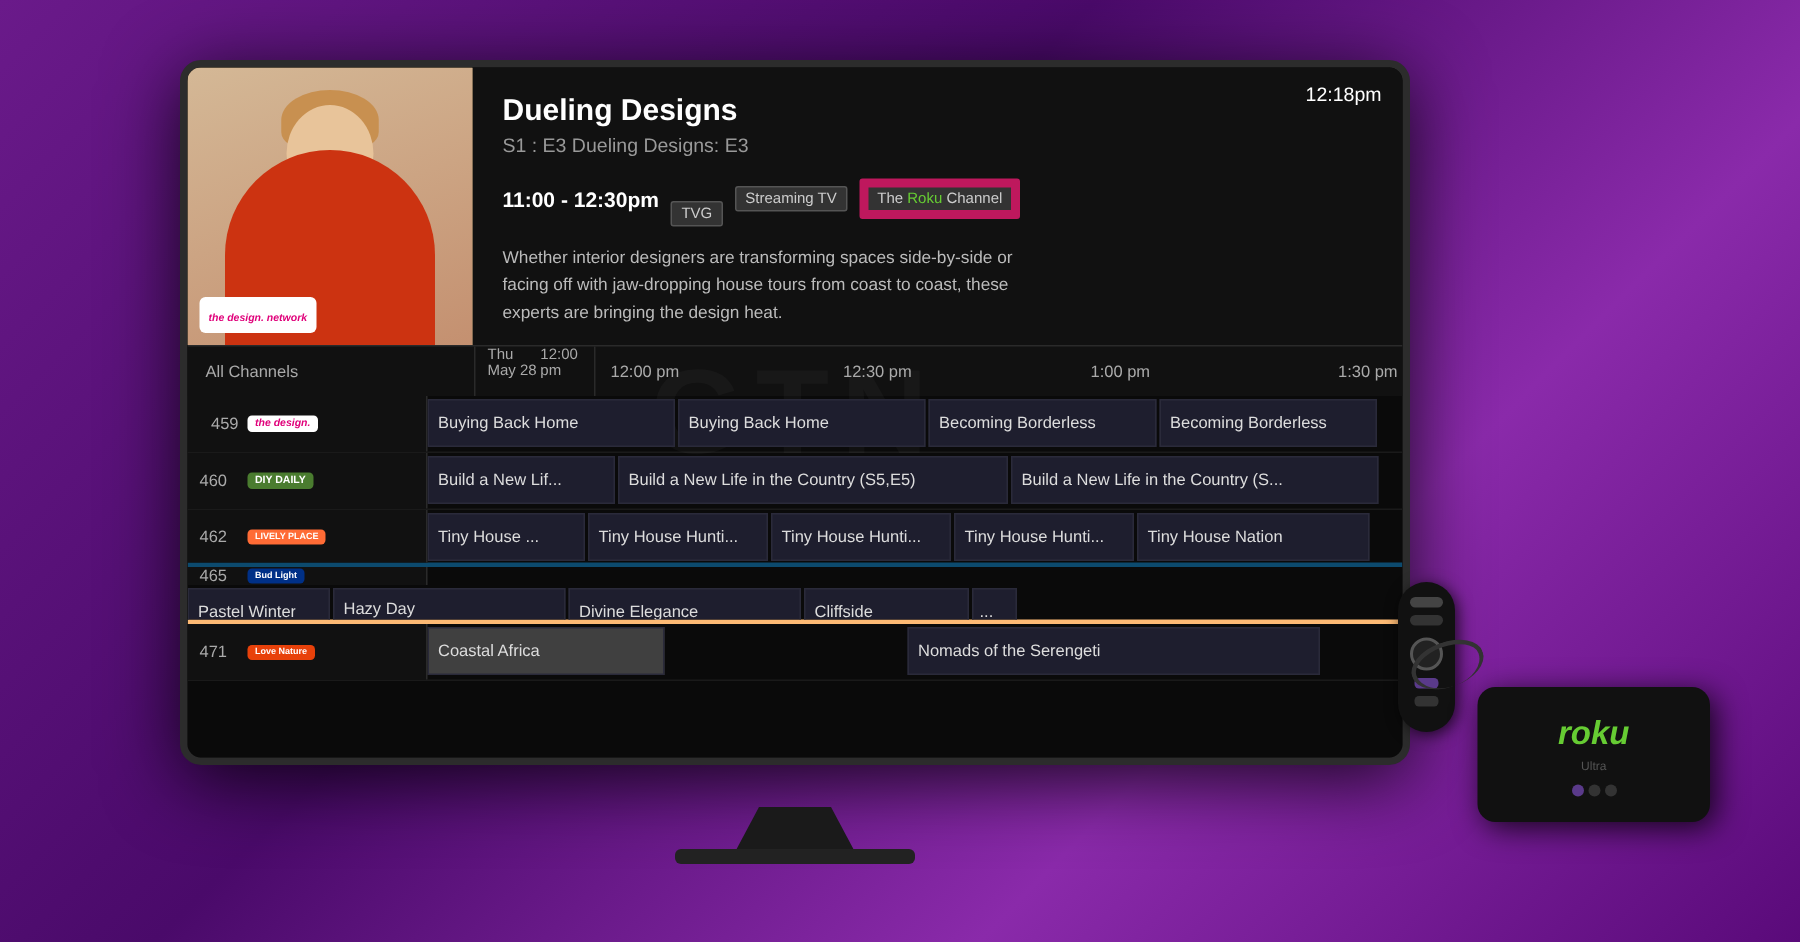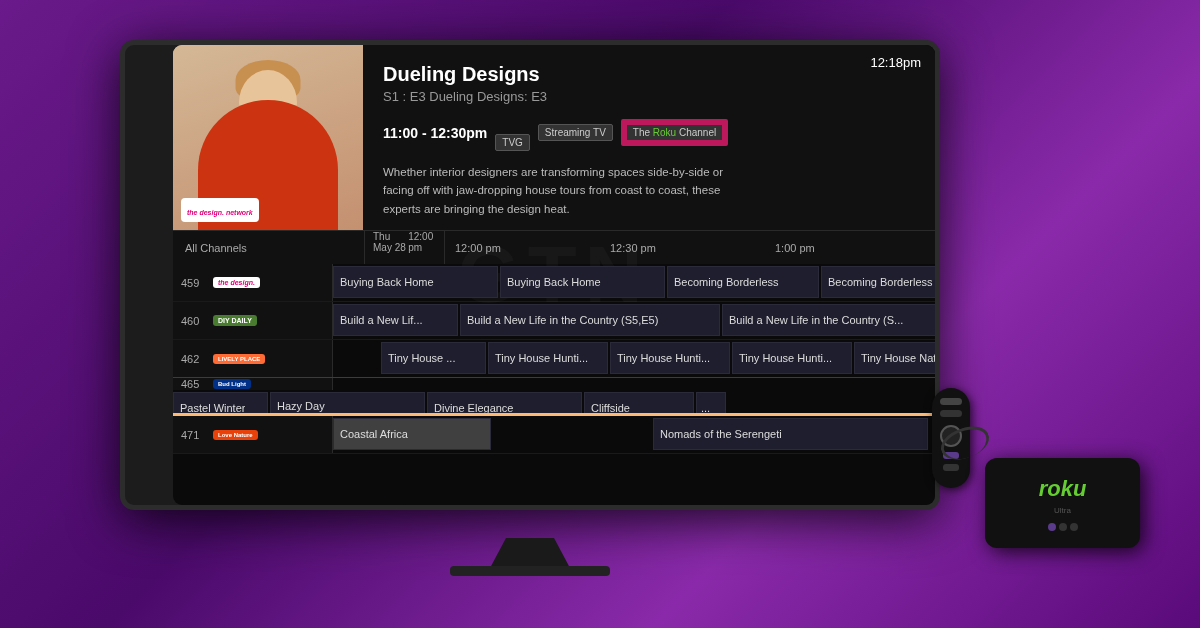--- a/index.html
+++ b/index.html
@@ -12,21 +12,21 @@
       align-items: center;
       justify-content: center;
       font-family: Arial, sans-serif;
     }
   </style>
 </head>
 <body>
 
 <div style="position:relative; width:1200px; height:628px; overflow:hidden; background: linear-gradient(135deg, #6a1a8a 0%, #4a0a6a 40%, #8a2aaa 70%, #5a0a7a 100%);">
 
-  <div style="position:absolute; top:40px; left:120px; width:820px; height:470px; background:#1c1c1c; border-radius:14px; border:5px solid #2c2c2c; box-shadow:0 10px 50px rgba(0,0,0,0.8);padding-left:48px;">
+  <div style="position:absolute; top:40px; left:120px; width:820px; height:470px; background:#1c1c1c; border-radius:14px; border:5px solid #2c2c2c; box-shadow:0 10px 50px rgba(0,0,0,0.8);">
 
     <div style="width:100%; height:100%; background:#0a0a0a; border-radius:9px; overflow:hidden; position:relative;">
 
       <div style="position:absolute;top:50%;left:50%;transform:translate(-50%,-50%);font-size:80px;font-weight:900;color:rgba(255,255,255,0.03);letter-spacing:8px;pointer-events:none;z-index:0;white-space:nowrap;">GTN</div>
 
       <div style="position:absolute;top:10px;right:14px;color:white;font-size:13px;z-index:10;">12:18pm</div>
 
       <div style="display:flex;height:185px;background:#111;position:relative;">
 
         <div style="width:190px;height:185px;flex-shrink:0;background:#c8a87a;position:relative;overflow:hidden;">
@@ -62,21 +62,21 @@
         <div style="flex:1;position:relative;display:flex;align-items:center;">
           <span style="position:absolute;left:10px;font-size:11px;color:#aaa;">12:00 pm</span>
           <span style="position:absolute;left:165px;font-size:11px;color:#aaa;">12:30 pm</span>
           <span style="position:absolute;left:330px;font-size:11px;color:#aaa;">1:00 pm</span>
           <span style="position:absolute;left:495px;font-size:11px;color:#aaa;">1:30 pm</span>
         </div>
       </div>
 
       <div style="overflow:hidden;">
 
-        <div style="display:flex;height:38px;border-bottom:1px solid #1a1a1a;">
+        <div style="display:flex;height:38px;border-bottom:1px solid #1a1a1a;text-align:right;">
           <div style="width:160px;flex-shrink:0;display:flex;align-items:center;padding:0 8px;gap:6px;background:#111;border-right:1px solid #2a2a2a;">
             <span style="color:#aaa;font-size:11px;width:26px;">459</span>
             <span style="background:white;border-radius:3px;padding:2px 5px;color:#e0007a;font-size:7px;font-weight:bold;font-style:italic;">the design.</span>
           </div>
           <div style="flex:1;position:relative;overflow:hidden;">
             <div style="position:absolute;left:0;top:2px;width:165px;height:32px;background:#1e1e2e;border:1px solid #2a2a3a;display:flex;align-items:center;padding:0 6px;cursor:pointer;overflow:hidden;">
               <span style="color:#ddd;font-size:11px;white-space:nowrap;overflow:hidden;text-overflow:ellipsis;">Buying Back Home</span>
             </div>
             <div style="position:absolute;left:167px;top:2px;width:165px;height:32px;background:#1e1e2e;border:1px solid #2a2a3a;display:flex;align-items:center;padding:0 6px;cursor:pointer;overflow:hidden;">
               <span style="color:#ddd;font-size:11px;white-space:nowrap;overflow:hidden;text-overflow:ellipsis;">Buying Back Home</span>
@@ -101,21 +101,21 @@
             </div>
             <div style="position:absolute;left:127px;top:2px;width:260px;height:32px;background:#1e1e2e;border:1px solid #2a2a3a;display:flex;align-items:center;padding:0 6px;cursor:pointer;overflow:hidden;">
               <span style="color:#ddd;font-size:11px;white-space:nowrap;overflow:hidden;text-overflow:ellipsis;">Build a New Life in the Country (S5,E5)</span>
             </div>
             <div style="position:absolute;left:389px;top:2px;width:245px;height:32px;background:#1e1e2e;border:1px solid #2a2a3a;display:flex;align-items:center;padding:0 6px;cursor:pointer;overflow:hidden;">
               <span style="color:#ddd;font-size:11px;white-space:nowrap;overflow:hidden;text-overflow:ellipsis;">Build a New Life in the Country (S...</span>
             </div>
           </div>
         </div>
 
-        <div style="display:flex;height:38px;border-bottom:1px solid #0c4a6e;gap:48px;">
+        <div style="display:flex;height:38px;border-bottom:3px solid #0c4a6e;">
           <div style="width:160px;flex-shrink:0;display:flex;align-items:center;padding:0 8px;gap:6px;background:#111;border-right:1px solid #2a2a2a;">
             <span style="color:#aaa;font-size:11px;width:26px;">462</span>
             <span style="background:#ff6b35;border-radius:3px;padding:2px 5px;color:white;font-size:6px;font-weight:bold;">LIVELY PLACE</span>
           </div>
           <div style="flex:1;position:relative;overflow:hidden;">
             <div style="position:absolute;left:0;top:2px;width:105px;height:32px;background:#1e1e2e;border:1px solid #2a2a3a;display:flex;align-items:center;padding:0 6px;cursor:pointer;overflow:hidden;">
               <span style="color:#ddd;font-size:11px;white-space:nowrap;overflow:hidden;text-overflow:ellipsis;">Tiny House ...</span>
             </div>
             <div style="position:absolute;left:107px;top:2px;width:120px;height:32px;background:#1e1e2e;border:1px solid #2a2a3a;display:flex;align-items:center;padding:0 6px;cursor:pointer;overflow:hidden;">
               <span style="color:#ddd;font-size:11px;white-space:nowrap;overflow:hidden;text-overflow:ellipsis;">Tiny House Hunti...</span>

